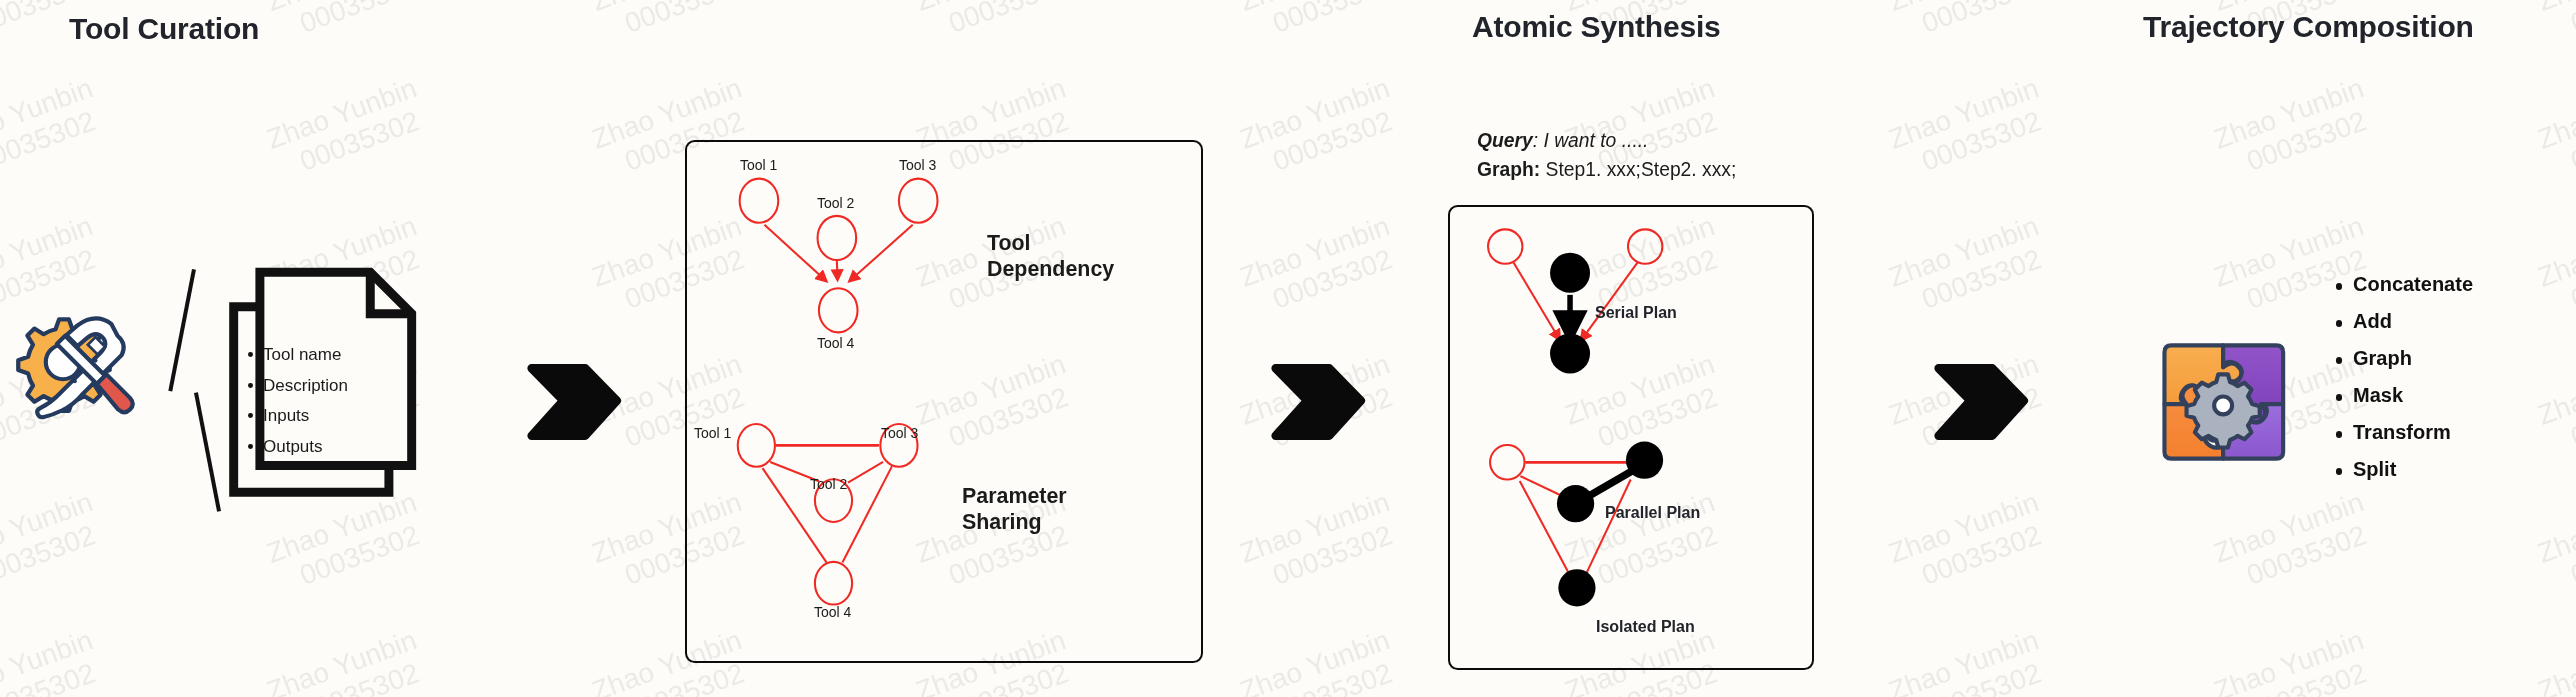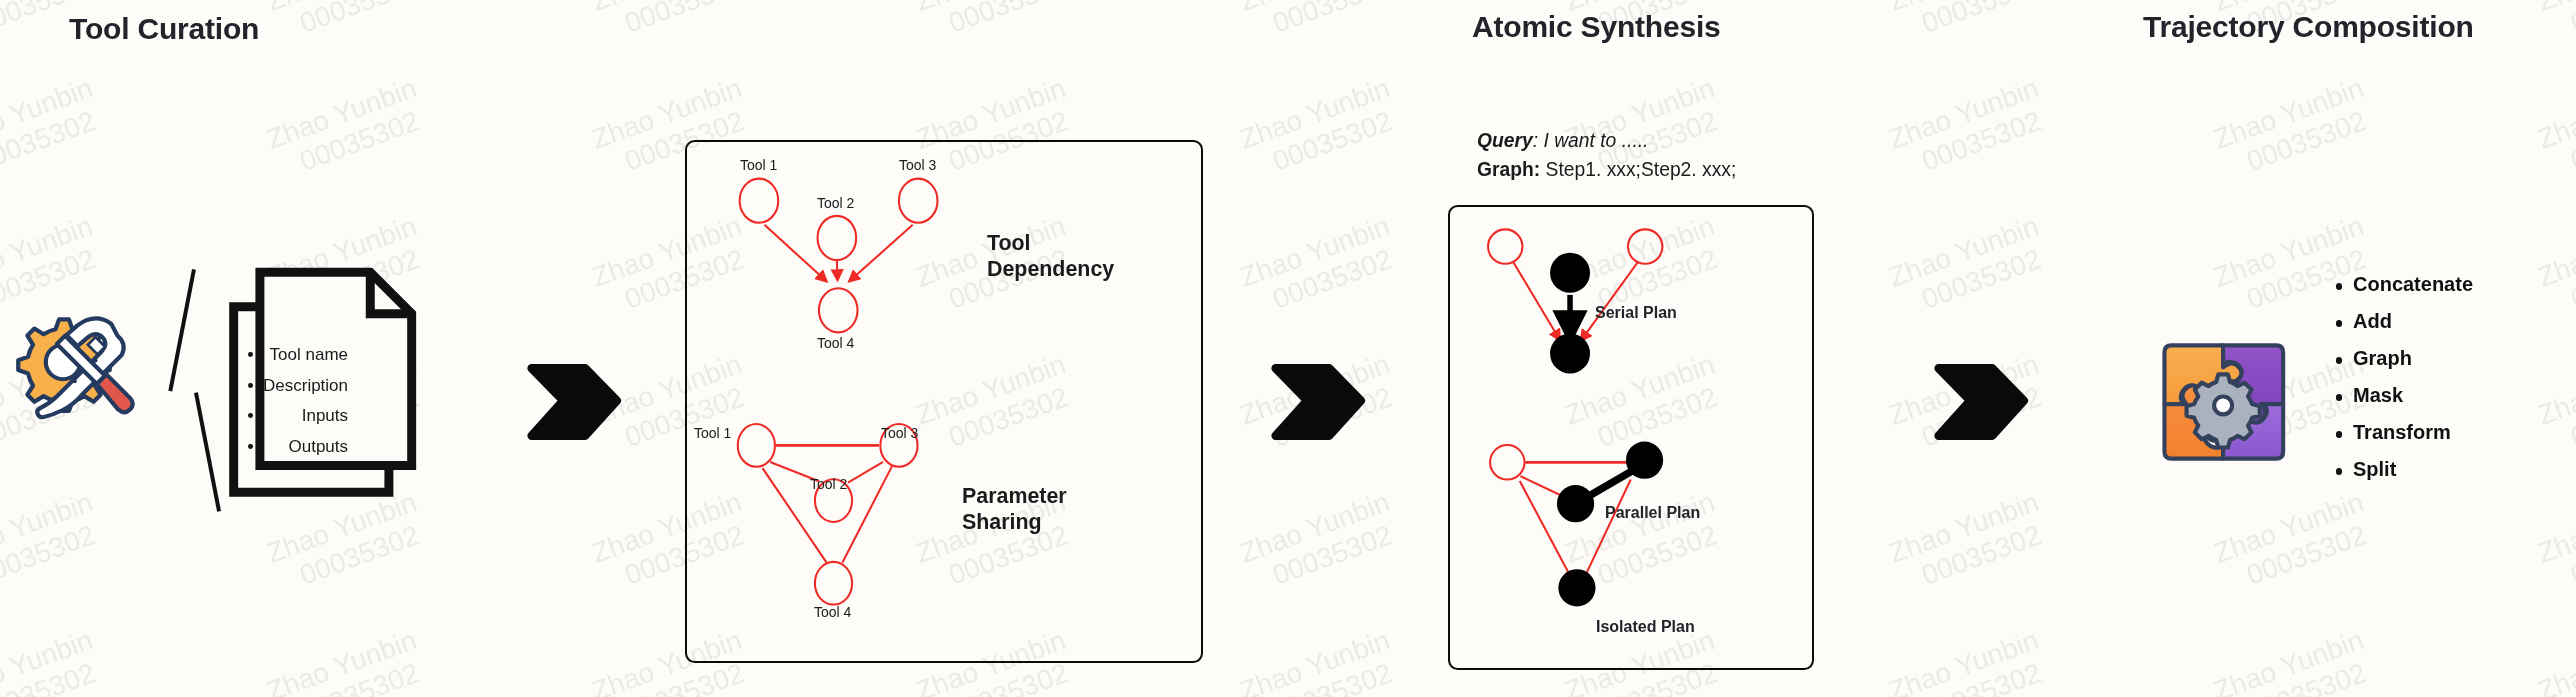--- a/index.html
+++ b/index.html
@@ -41,21 +41,21 @@
 
   
   .tool-icon{position:absolute;z-index:10;}
   .slash{position:absolute;background:#111;z-index:10;}
   .doc-stack{position:absolute;z-index:10;}
   .doc-list{
     position:absolute;z-index:12;
     color:#1b1b1b;font-size:17px;line-height:25px;
     list-style:none;margin:0;padding:0;
   }
-  .doc-list li{position:relative;padding-left:18px;margin-bottom:5.5px;text-align:right;}
+  .doc-list li{position:relative;padding-left:18px;margin-bottom:5.5px;}
   .doc-list li:before{
     content:"";position:absolute;left:2.8px;top:10.4px;
     width:4.8px;height:4.8px;border-radius:50%;background:#111;
   }
 
   
   .panel-box{
     position:absolute;
     border:2.8px solid #0b0b0b;
     border-radius:9.7px;

